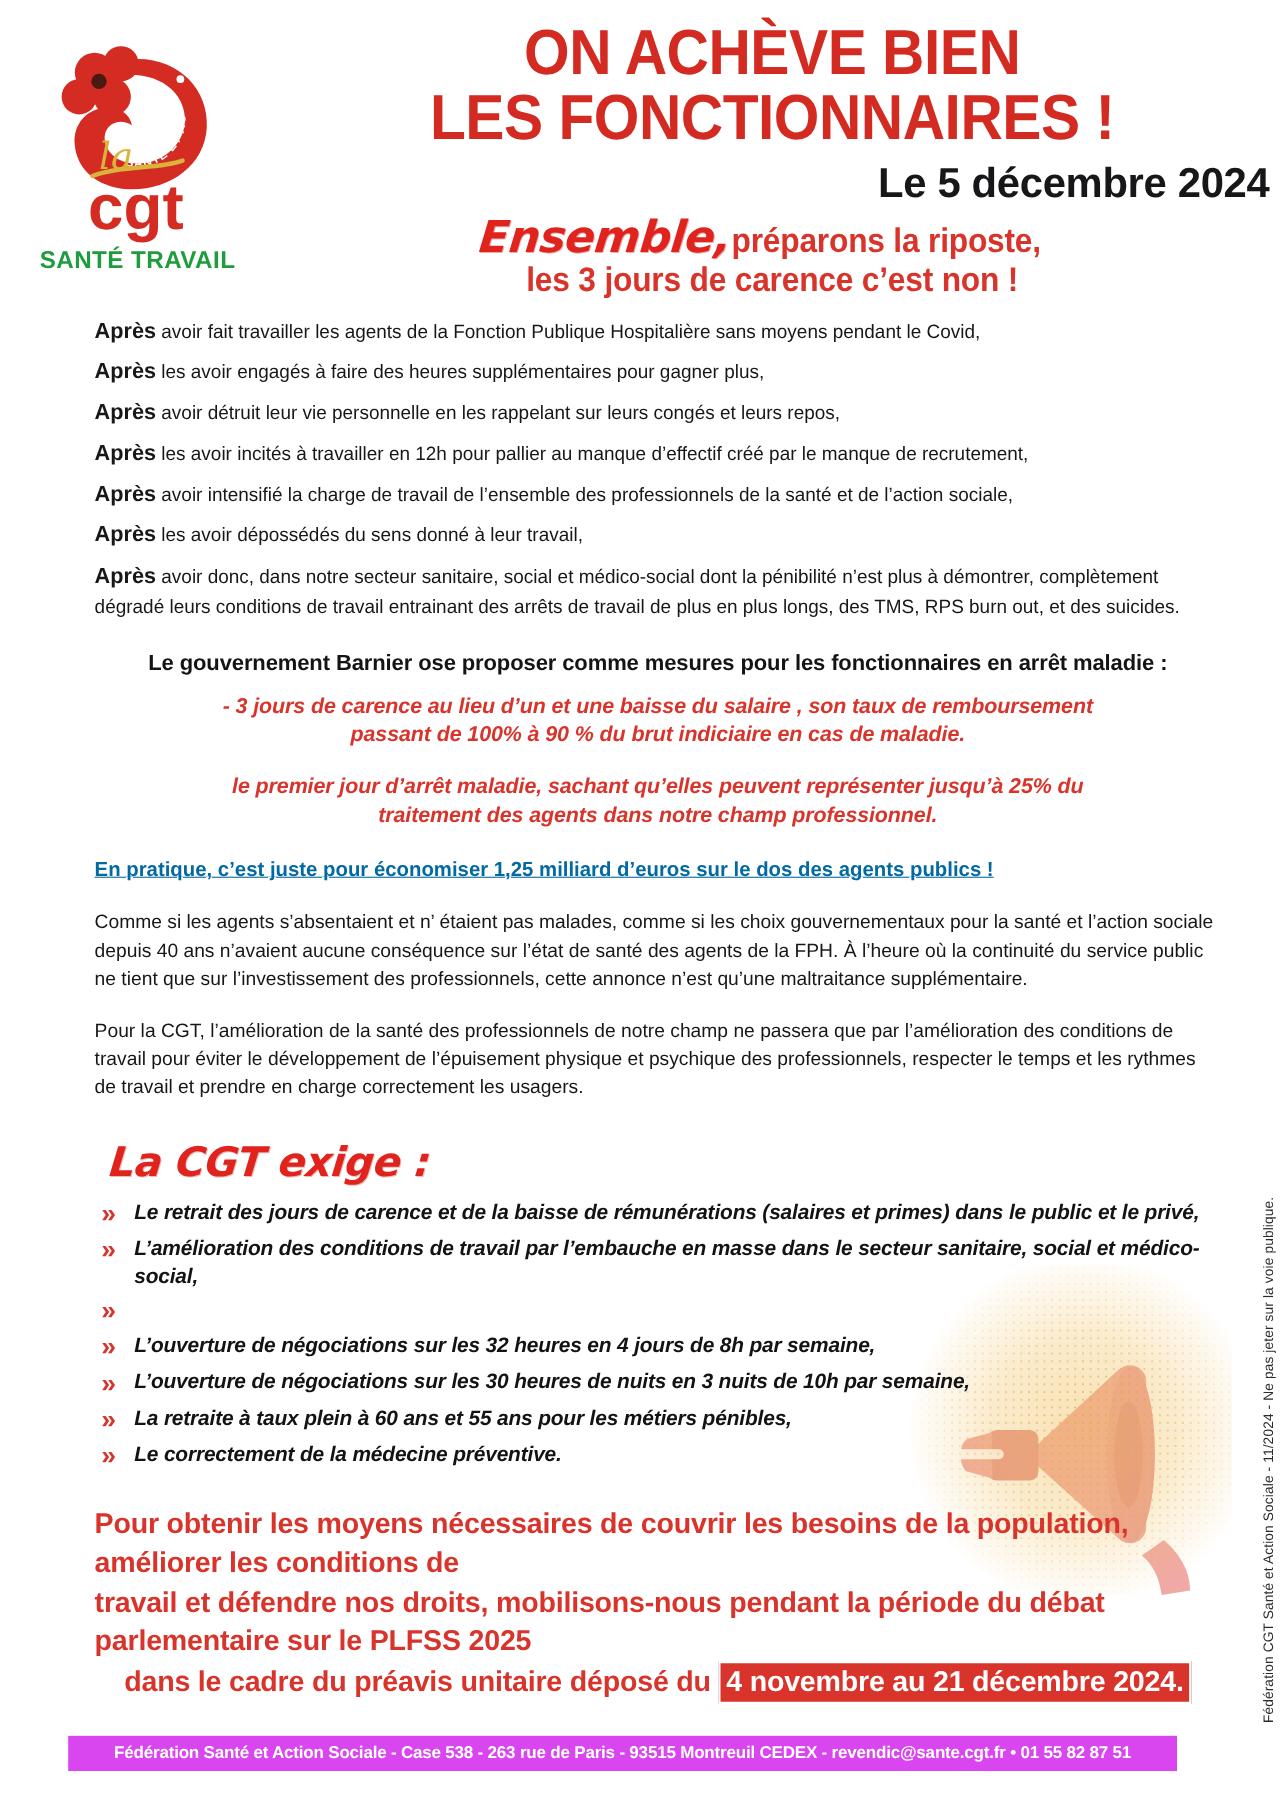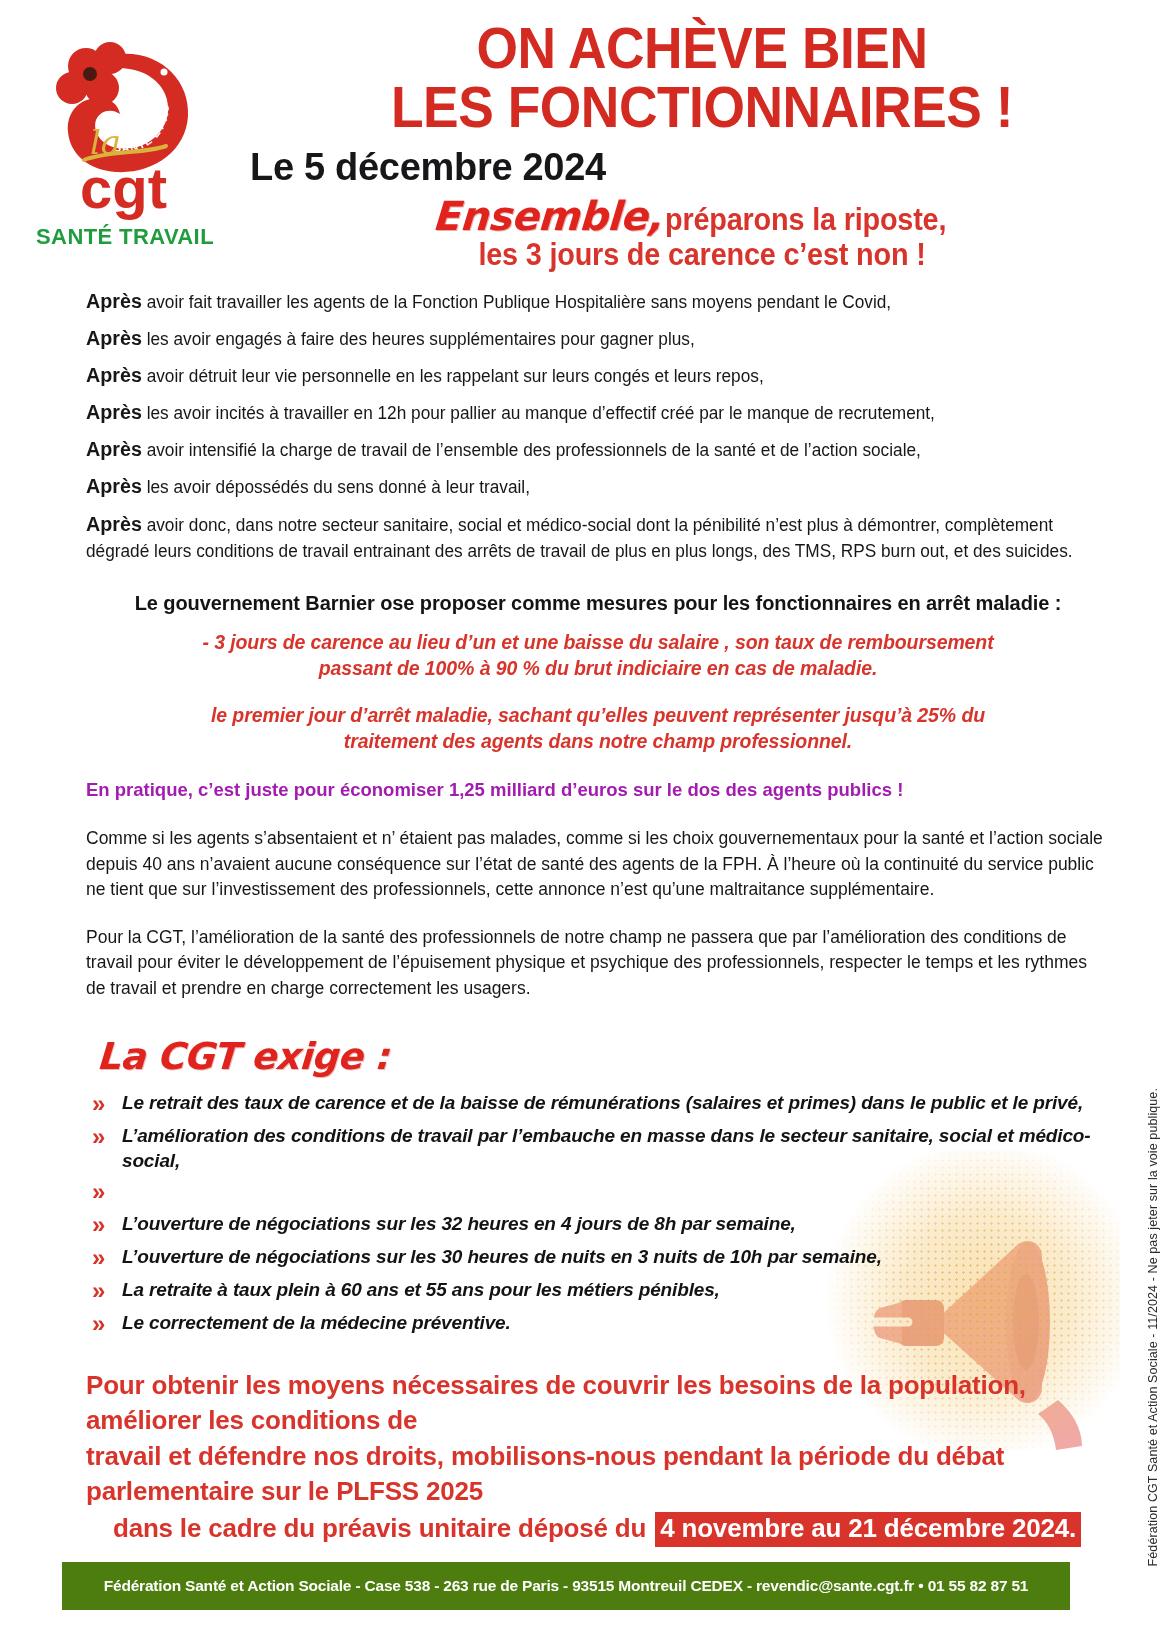--- a/index.html
+++ b/index.html
@@ -38,21 +38,21 @@
   }
   .head-text{flex:1;padding-right:16px;}
   .title-main{
     color:#d32a21;font-weight:bold;font-size:58px;line-height:1.02;
     text-align:center;letter-spacing:-0.5px;
     transform:scaleX(.92);transform-origin:50% 50%;
     font-family:"Liberation Sans Narrow","Liberation Sans", sans-serif;
   }
   .title-main .l2{white-space:nowrap;}
   .title-date{
-    color:#17171a;font-weight:bold;font-size:38px;text-align:left;margin-top:10px;
+    color:#17171a;font-weight:bold;font-size:38px;text-align:right;margin-top:10px;
     letter-spacing:-.3px;
   }
   .slogan{
     text-align:center;margin-top:6px;line-height:1.06;
   }
   .slogan-brush{
     color:#e0231d;font-weight:bold;font-style:italic;font-size:40px;
     letter-spacing:-.5px;text-shadow:1px 1px 0 rgba(190,25,20,.35);
     font-family:"DejaVu Sans", sans-serif;
     display:inline-block;transform:skewX(-6deg);
@@ -82,21 +82,21 @@
   }
   .red-emph{
     color:#d9342b;font-weight:bold;font-style:italic;font-size:19.5px;
     text-align:center;line-height:1.35;margin-bottom:14px;
     letter-spacing:-.1px;
   }
   .red-emph.second{margin-top:20px;}
 
   .practice{margin-top:22px;}
   .practice-line{
-    font-weight:bold;font-size:18.5px;line-height:1.5;color:#a21caf;
+    font-weight:bold;font-size:18.5px;line-height:1.5;color:#0369a1;text-decoration:underline;
   }
   .practice-line em{font-style:italic;}
 
   .para{
     font-size:17.5px;line-height:1.46;margin-top:22px;color:#171717;
     text-align:left;
   }
 
   
   .exige-title{
@@ -127,22 +127,22 @@
   .closing .l1{display:block;text-align:left;}
   .closing .l2{display:block;text-align:left;}
   .closing .l3{display:block;text-align:center;margin-top:1px;}
   .date-box{
     background:#d9342b;color:#ffffff;padding:1px 7px 2px 7px;
     display:inline-block;box-shadow:0 0 0 2px #ffffff inset;
   }
 
   
   .footer{
-    position:absolute;left:62px;right:100px;bottom:26px;height:48px;
-    background:#4d7c0f;color:#ffffff;display:flex;align-items:center;
+    position:absolute;left:62px;right:100px;bottom:26px;height:32px;
+    background:#d946ef;color:#ffffff;display:flex;align-items:center;
     justify-content:center;font-weight:bold;font-size:15.5px;letter-spacing:-.2px;
     z-index:4;
   }
 
   
   .vert-credit{
     position:absolute;right:10px;bottom:70px;
     writing-mode:vertical-rl;transform:rotate(180deg);
     font-size:12.5px;color:#2b2b2b;letter-spacing:.1px;white-space:nowrap;
     z-index:4;
@@ -244,21 +244,21 @@
     </div>
 
     <div class="para">Comme si les agents s’absentaient et n’ étaient pas malades, comme si les choix gouvernementaux pour la santé et l’action sociale depuis 40 ans n’avaient aucune conséquence sur l’état de santé des agents de la FPH. À l’heure où la continuité du service public ne tient que sur l’investissement des professionnels, cette annonce n’est qu’une maltraitance supplémentaire.</div>
     <div class="para">Pour la CGT, l’amélioration de la santé des professionnels de notre champ ne passera que par l’amélioration des conditions de travail pour éviter le développement de l’épuisement physique et psychique des professionnels, respecter le temps et les rythmes de travail et prendre en charge correctement les usagers.</div>
 
     <div class="exige-title">La CGT exige :</div>
 
     <div class="demands">
       <div class="demand">
           <span class="demand-bullet">»</span>
-          <span class="demand-text">Le retrait des taux de carence et de la baisse de rémunérations (salaires et primes) dans le public et le privé,</span>
+          <span class="demand-text">Le retrait des jours de carence et de la baisse de rémunérations (salaires et primes) dans le public et le privé,</span>
         </div>
       <div class="demand">
           <span class="demand-bullet">»</span>
           <span class="demand-text">L’amélioration des conditions de travail par l’embauche en masse dans le secteur sanitaire, social et médico-social,</span>
         </div>
       <div class="demand">
           <span class="demand-bullet">»</span>
         </div>
       <div class="demand">
           <span class="demand-bullet">»</span>

